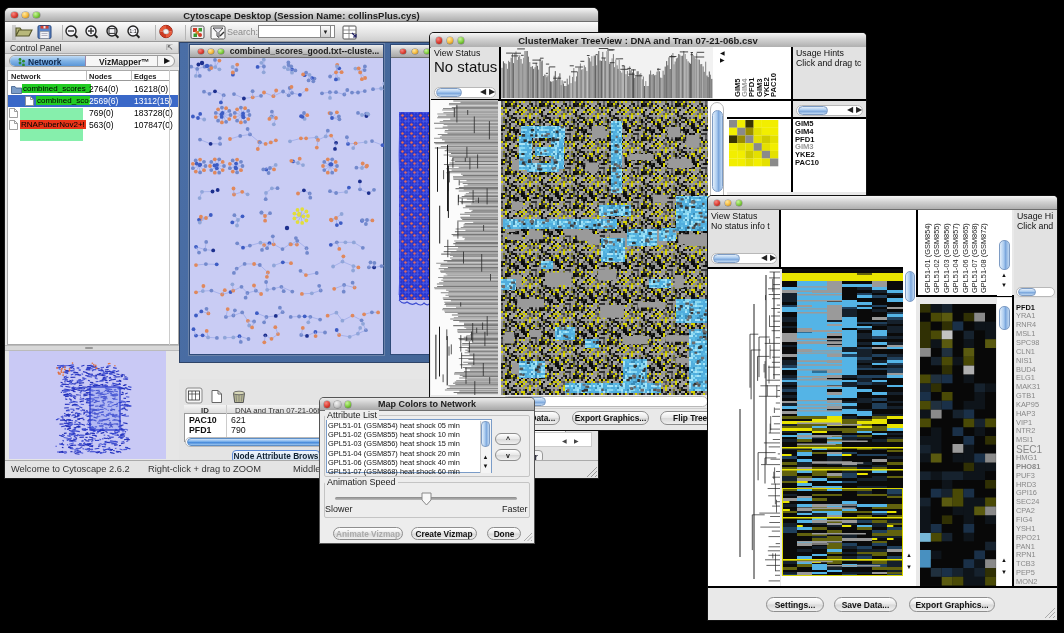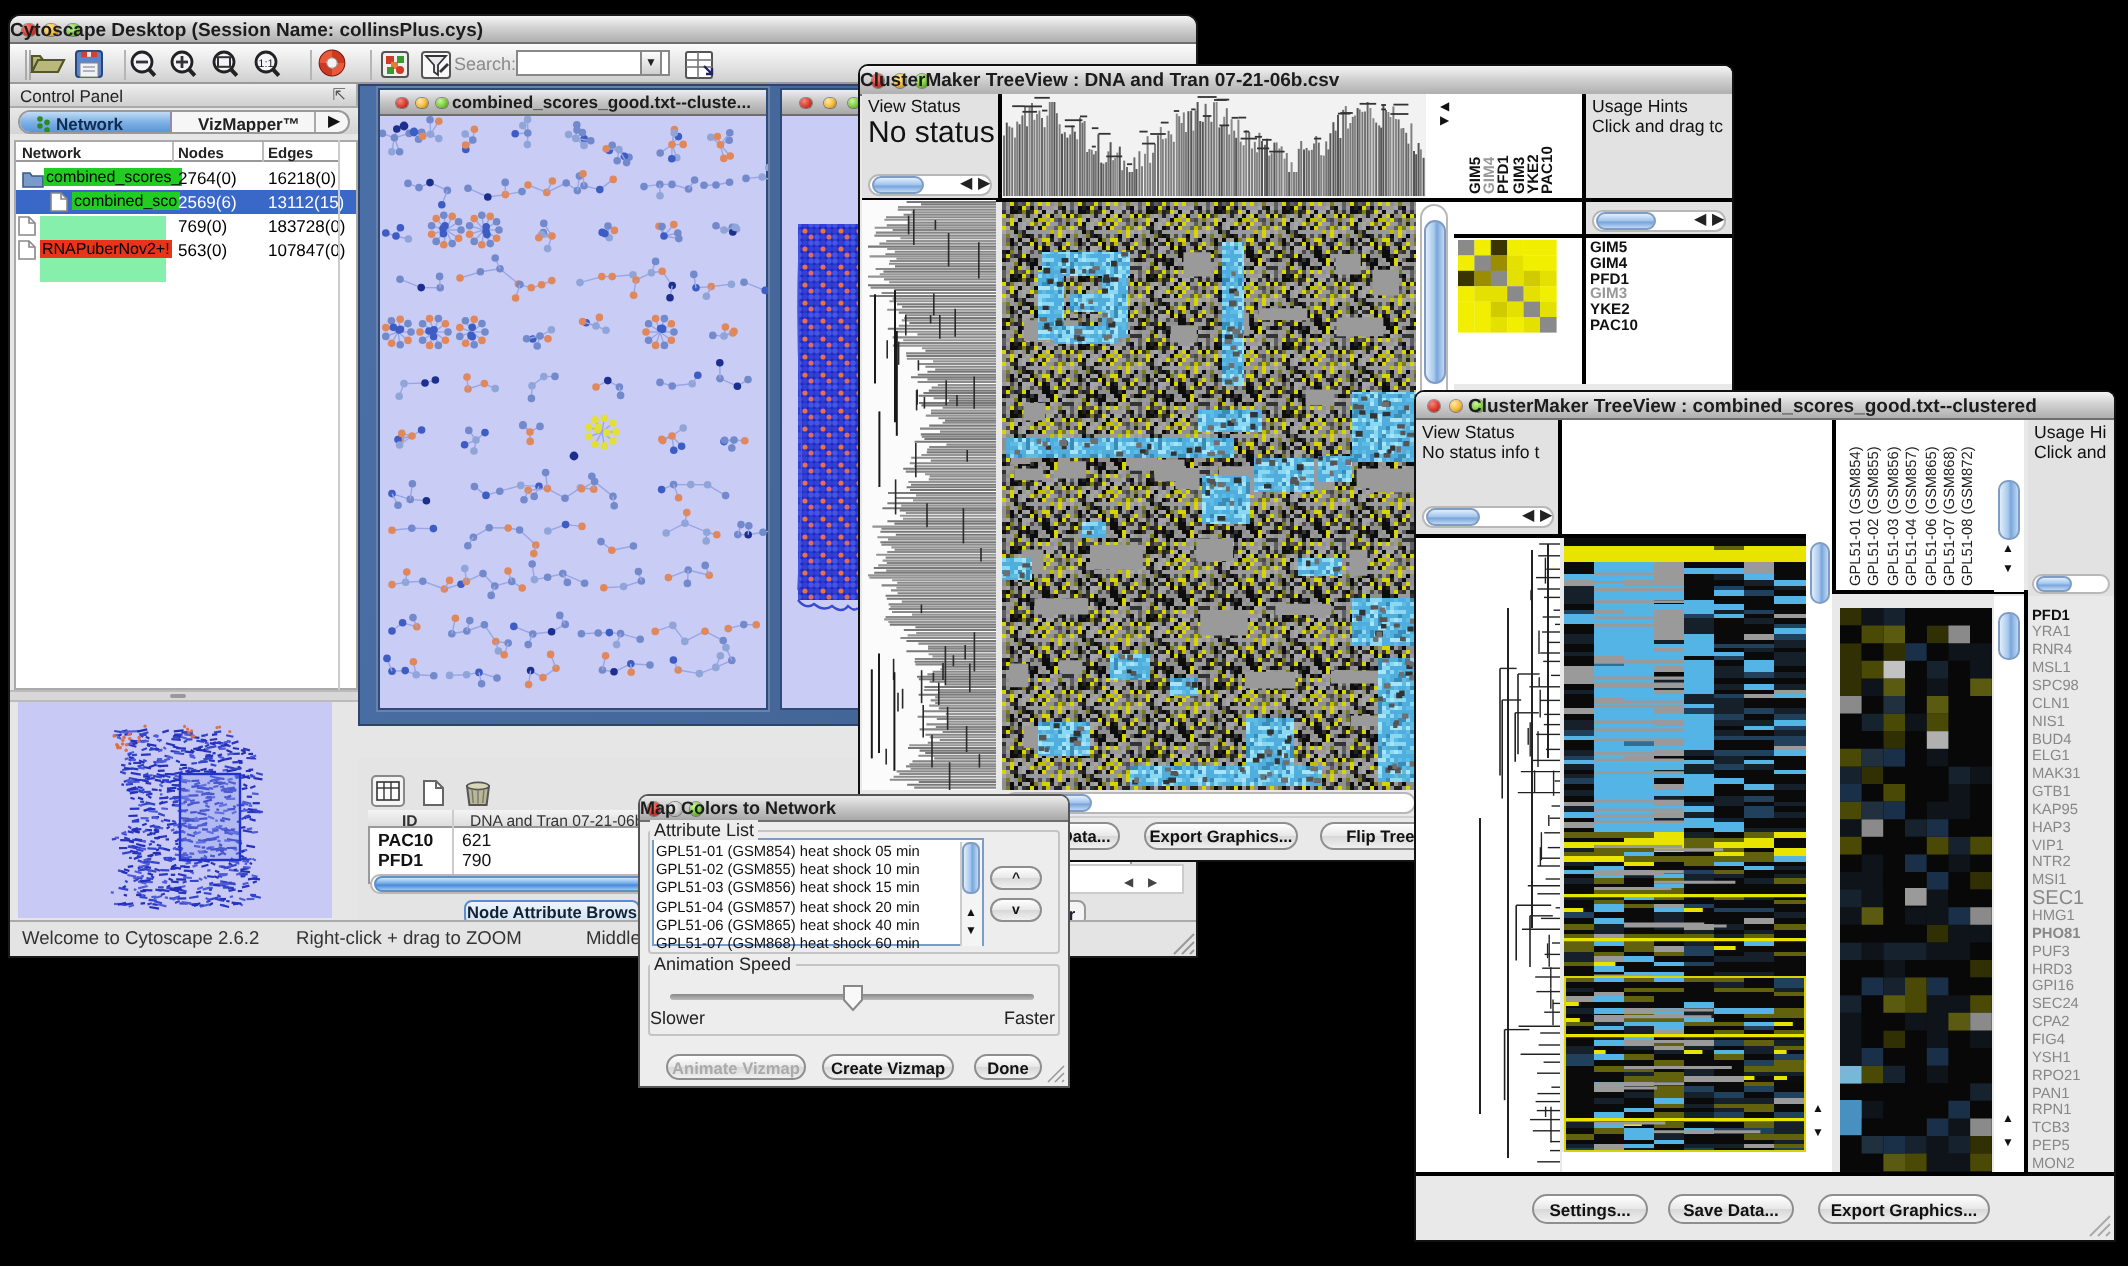--- a/index.html
+++ b/index.html
@@ -2,21 +2,21 @@
 <html><head><meta charset="utf-8"><style>
 html,body{margin:0;padding:0;background:#000;width:1064px;height:633px;overflow:hidden;
 font-family:"Liberation Sans",sans-serif;}
 *{box-sizing:border-box;}
 .abs{position:absolute;}
 .win{position:absolute;background:#e8e8e8;}
 .tbar{position:absolute;left:0;right:0;top:0;
 background:linear-gradient(#f6f6f6,#d2d2d2 45%,#b2b2b2 95%);
 border-bottom:1px solid #6e6e6e;}
 .tl{position:absolute;border-radius:50%;}
-.ttl{position:absolute;width:100%;font-weight:bold;color:#1c1c1c;}
+.ttl{position:absolute;width:100%;text-align:center;font-weight:bold;color:#1c1c1c;}
 .aquabtn{position:absolute;border:1px solid #8e8e8e;border-radius:8px;
 background:linear-gradient(#fff,#e8e8e8 48%,#d8d8d8 52%,#f0f0f0);
 font-weight:bold;color:#111;text-align:center;}
 .sbtrack{position:absolute;background:#fff;border:1px solid #b8b8b8;border-radius:6px;}
 .sbthumb{position:absolute;border-radius:5px;
 background:linear-gradient(#e2eefa,#a6c8ee 45%,#7aa6dc 60%,#c0d8f2);border:1px solid #7e9cc4;}
 .sbthumbv{position:absolute;border-radius:5px;
 background:linear-gradient(90deg,#e2eefa,#a6c8ee 45%,#7aa6dc 60%,#c0d8f2);border:1px solid #7e9cc4;}
 .blk{position:absolute;background:#000;}
 .wht{position:absolute;background:#fff;}
@@ -2454,21 +2454,20 @@
 <div class="abs" style="left:431px;top:408px;width:435px;height:22px;background:#e9e9e9;border-top:1px solid #cfcfcf"></div>
 <div class="aquabtn" style="left:440px;top:411px;width:56px;height:14px;font-size:8.3px;line-height:13px;white-space:nowrap;overflow:hidden">Settings...</div>
 <div class="aquabtn" style="left:504px;top:411px;width:56px;height:14px;font-size:8.3px;line-height:13px;white-space:nowrap;overflow:hidden">Save Data...</div>
 <div class="aquabtn" style="left:572px;top:411px;width:77px;height:14px;font-size:8.3px;line-height:13px;white-space:nowrap;overflow:hidden">Export Graphics...</div>
 <div class="aquabtn" style="left:660px;top:411px;width:88px;height:14px;font-size:8.3px;line-height:13px;white-space:nowrap;overflow:hidden">Flip Tree Nodes</div>
 <div class="win" style="left:708px;top:196px;width:349px;height:424px;background:#e9e9e9;box-shadow:0 0 0 1px #111;border-radius:4px 4px 0 0">
     <div class="tbar" style="height:14px;border-radius:4px 4px 0 0"></div>
     <div class="tl" style="left:5.8px;top:3.8px;width:6.4px;height:6.4px;background:radial-gradient(circle at 35% 30%,#f9867f,#d93b30 55%,#8f1a10);box-shadow:0 0 0 0.5px rgba(0,0,0,.35)"></div>
     <div class="tl" style="left:16.8px;top:3.8px;width:6.4px;height:6.4px;background:radial-gradient(circle at 35% 30%,#ffe9a0,#f5b93b 55%,#9a6a10);box-shadow:0 0 0 0.5px rgba(0,0,0,.35)"></div>
     <div class="tl" style="left:27.8px;top:3.8px;width:6.4px;height:6.4px;background:radial-gradient(circle at 35% 30%,#c8f59a,#7ccb3c 55%,#3f7c10);box-shadow:0 0 0 0.5px rgba(0,0,0,.35)"></div>
-    <div class="ttl" style="top:1.5px;left:26px;width:calc(100% - 26px);font-size:9.5px">ClusterMaker TreeView : combined_scores_good.txt--clustered</div>
   </div>
 <div class="abs" style="left:708px;top:210px;width:71px;height:57px;background:#e2e2e2">
     <div class="t" style="left:3px;top:1px;font-size:8.8px;color:#111">View Status</div>
     <div class="t" style="left:3px;top:10.5px;font-size:8.8px;color:#111">No status info t</div>
   </div>
 <div class="sbtrack" style="left:711px;top:253px;width:66px;height:11px"></div>
 <div class="sbthumb" style="left:713px;top:254px;width:27px;height:9px"></div>
 <div class="t" style="left:761px;top:253px;font-size:8px;color:#222">◀</div>
 <div class="t" style="left:770px;top:253px;font-size:8px;color:#222">▶</div>
 <div class="blk" style="left:779px;top:210px;width:2px;height:57px"></div>

